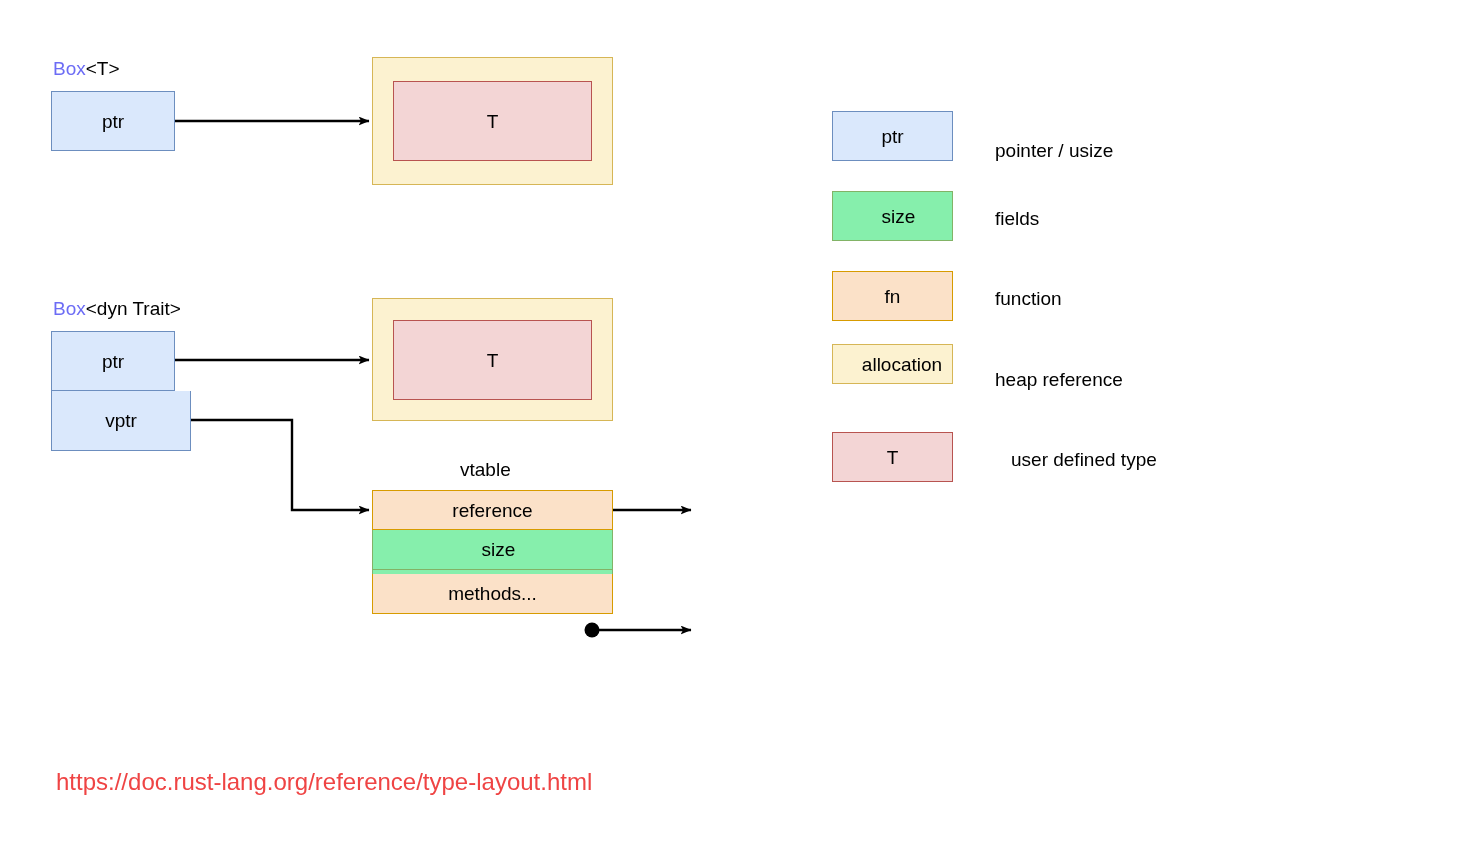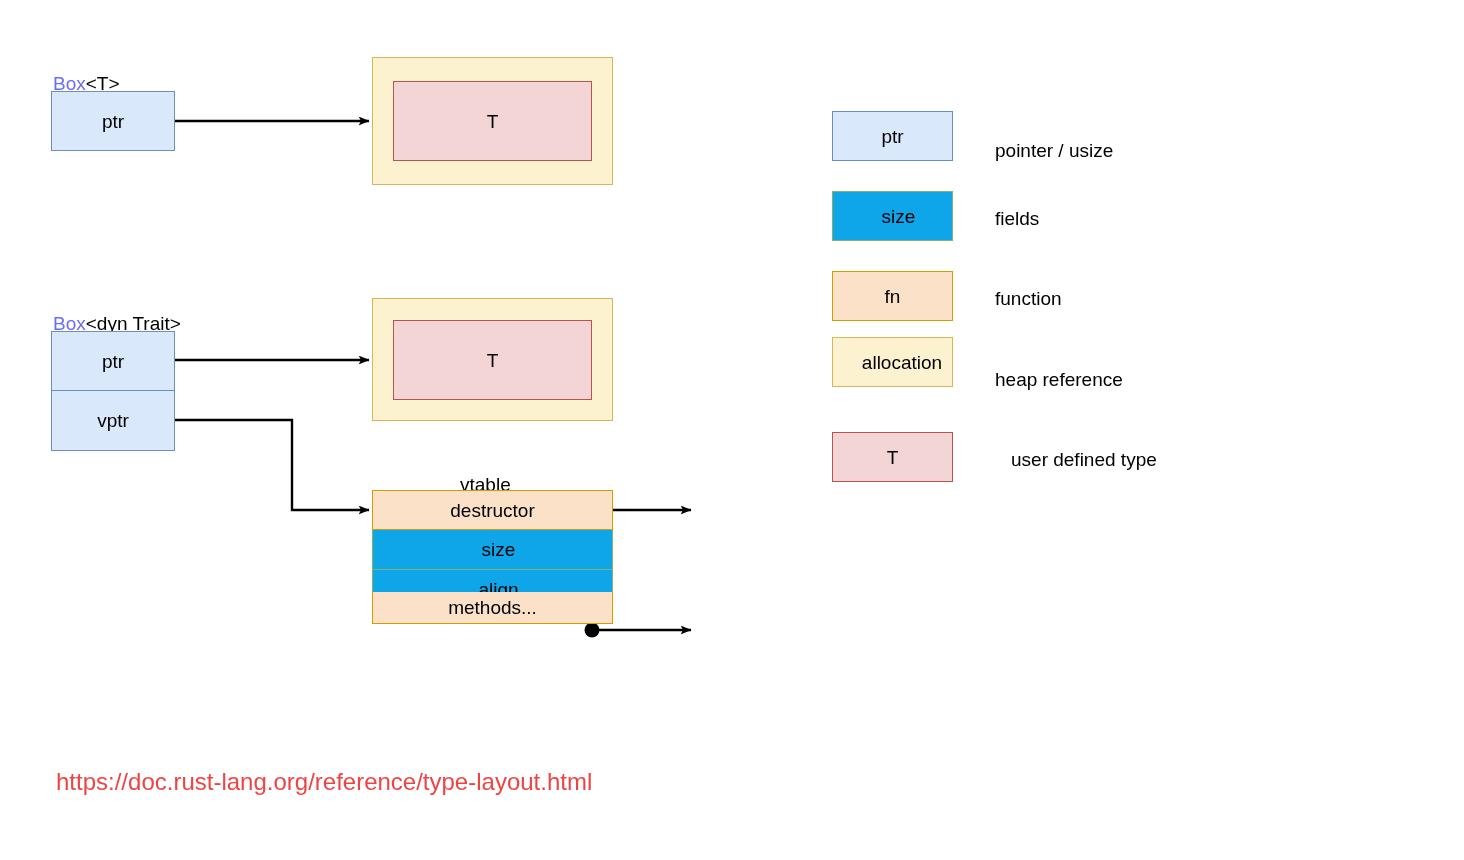--- a/index.html
+++ b/index.html
@@ -26,35 +26,34 @@
     display: flex;
     align-items: center;
     justify-content: center;
     font-size: 19px;
     line-height: 1;
     color: #000000;
     white-space: nowrap;
   }
   
   .c-ptr      { background: #dae8fc; border: 1.6px solid #6c8ebf; }
-  .c-field    { background: #0ea5e9; border: 1.6px solid #82b366; padding-left: 12px; }
+  .c-field    { background: #86efac; border: 1.6px solid #82b366; padding-left: 12px; }
   .c-fn       { background: #fbe1c8; border: 1.6px solid #d79b00; }
   .c-alloc    { background: #fcf2d0; border: 1.6px solid #d6b656; }
   .c-type     { background: #f3d5d5; border: 1.6px solid #b85450; }
 
   
   .stack-sub  { border-top-width: 0; }
 
   .plain-label {
     position: absolute;
     font-size: 19px;
     line-height: 1;
     white-space: nowrap;
     color: #000000;
-    margin-top: 15px;
   }
   .kw-box { color: #6c6cf5; }
 
   .legend-text {
     position: absolute;
     font-size: 19px;
     line-height: 1;
     white-space: nowrap;
     color: #000000;
   }
@@ -120,66 +119,66 @@
   </div>
 
   <div class="plain-label" style="left:53px; top:299px;">
     <span class="kw-box">Box</span><span>&lt;dyn Trait&gt;</span>
   </div>
 
   <div class="node c-ptr" style="left:51px; top:331px; width:124px; height:60px;">
     <span>ptr</span>
   </div>
 
-  <div class="node c-ptr stack-sub" style="left:51px; top:391px; width:124px; height:60px;">
+  <div class="node c-ptr stack-sub" style="left:51px; top:391px; width:140px; height:60px;">
     <span>vptr</span>
   </div>
 
   <div class="node c-alloc" style="left:372px; top:298px; width:241px; height:123px;">
     <span></span>
   </div>
 
   <div class="node c-type" style="left:393px; top:320px; width:199px; height:80px;">
     <span>T</span>
   </div>
 
   <div class="plain-label" style="left:460px; top:460px;">vtable</div>
 
   <div class="node c-fn" style="left:372px; top:490px; width:241px; height:40px;">
-    <span>destructor</span>
+    <span>reference</span>
   </div>
 
   <div class="node c-field stack-sub" style="left:372px; top:530px; width:241px; height:40px;">
     <span>size</span>
   </div>
 
   <div class="node c-field stack-sub" style="left:372px; top:570px; width:241px; height:40px;">
     <span>align</span>
   </div>
 
-  <div class="node c-fn stack-sub" style="left:372px; top:592px; width:241px; height:32px;text-align:center;">
+  <div class="node c-fn stack-sub" style="left:372px; top:574px; width:241px; height:40px;text-align:center;">
     <span>methods...</span>
   </div>
 
   <div class="node c-ptr" style="left:832px; top:111px; width:121px; height:50px;">
     <span>ptr</span>
   </div>
   <div class="legend-text" style="left:995px; top:141px;">pointer / usize</div>
 
   <div class="node c-field" style="left:832px; top:191px; width:121px; height:50px;">
     <span>size</span>
   </div>
   <div class="legend-text" style="left:995px; top:209px;">fields</div>
 
   <div class="node c-fn" style="left:832px; top:271px; width:121px; height:50px;">
     <span>fn</span>
   </div>
   <div class="legend-text" style="left:995px; top:289px;">function</div>
 
-  <div class="node c-alloc" style="left:832px; top:337px; width:121px; height:50px;padding-left:19px;">
+  <div class="node c-alloc" style="left:832px; top:344px; width:121px; height:40px;padding-left:19px;">
     <span>allocation</span>
   </div>
   <div class="legend-text" style="left:995px; top:370px;">heap reference</div>
 
   <div class="node c-type" style="left:832px; top:432px; width:121px; height:50px;">
     <span>T</span>
   </div>
   <div class="legend-text" style="left:995px; top:450px;margin-left:16px;">user defined type</div>
 
   <div class="url-text" style="left:56px; top:749px;">https://doc.rust-lang.org/reference/type-layout.html</div>

